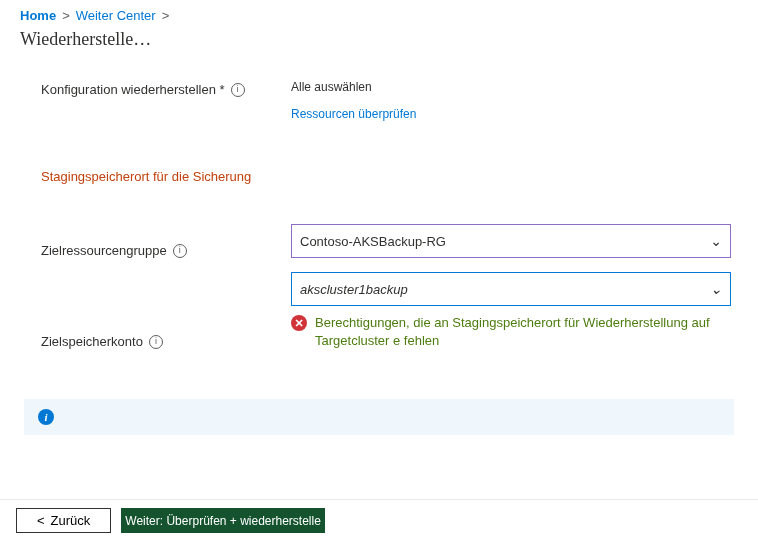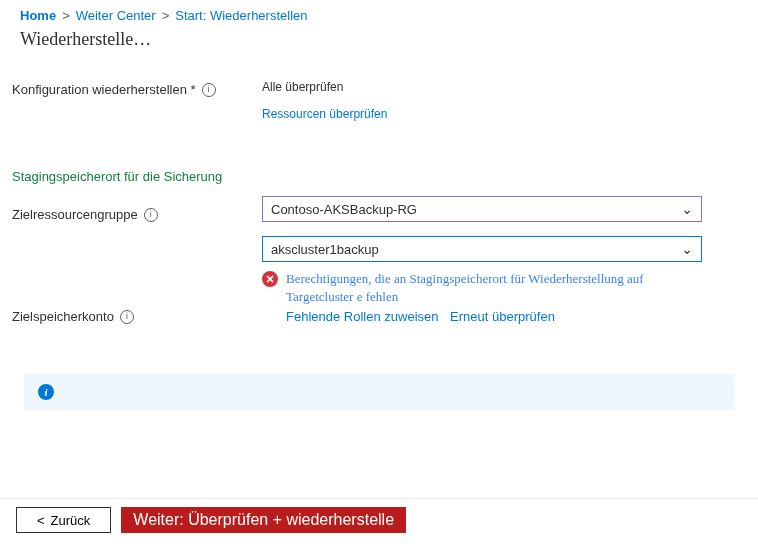--- a/index.html
+++ b/index.html
@@ -26,21 +26,21 @@
   .page-title {
     padding: 2px 20px 0 20px;
     font-size: 18px;
     font-weight: 400;
     color: #323130;
     white-space: nowrap;
     overflow: hidden;
     font-family: Liberation Serif, serif;
   }
   .content {
-    padding: 30px 24px 0 12px;
+    padding: 30px 24px 0 41px;
   }
   .form-row {
     display: flex;
     align-items: flex-start;
     margin-bottom: 8px;
   }
   .form-label {
     width: 250px;
     min-width: 250px;
     font-size: 13px;
@@ -59,56 +59,56 @@
     border-radius:50%;
     font-size:9px;
     line-height:1;
     color:#605e5c;
   }
   .field-col { flex: 1; }
   .static-val { font-size: 12px; color: #323130; }
   .link { color:#0078d4; font-size:12px; cursor:pointer; }
   .section-title {
     font-size: 13px;
-    color: #15803d;
-    margin: 48px 0 12px 0;
+    color: #c2410c;
+    margin: 48px 0 40px 0;
   }
   .select-box {
     width: 440px;
-    height: 26px;
+    height: 34px;
     border: 1px solid #8a8886;
     display:flex;
     align-items:center;
     justify-content:space-between;
     padding: 0 8px;
     font-size:13px;
     background:#fff;
     cursor:pointer;
   }
   .select-box.purple { border-color:#8f6dc6; }
-  .select-box.blue { border-color:#0078d4; }
+  .select-box.blue { border-color:#0078d4;font-style:italic; }
   .chevron-outline { font-size:14px; color:#323130; line-height:1; }
   .error-row {
     display:flex;
     gap:8px;
     margin-top:8px;
     width:440px;
   }
   .err-icon {
     width:16px;height:16px;
     background:#d13438;
     border-radius:50%;
     color:#fff;
     font-size:11px;
     font-weight:600;
     display:flex;align-items:center;justify-content:center;
     flex-shrink:0;
     margin-top:1px;
   }
-  .err-text { color:#3b82f6; font-size:13px; line-height:1.35;font-family:Liberation Serif, serif; }
+  .err-text { color:#4d7c0f; font-size:13px; line-height:1.35; }
   .err-links { margin-top:4px; font-size:13px; }
   .err-links a { color:#0078d4; text-decoration:none; margin-right:8px; cursor:pointer;}
   .info-banner {
     margin: 50px 24px 0 24px;
     background:#eff6fc;
     padding:10px 14px;
     display:flex;
     align-items:center;
     gap:10px;
     font-size:13px;
@@ -136,51 +136,50 @@
   .btn-secondary {
     border:1px solid #323130;
     background:#fff;
     font-size:13px;
     padding:4px 20px;
     cursor:pointer;
     display:flex;align-items:center;gap:6px;
   }
   .btn-primary {
     border:none;
-    background:#b91c1c;
+    background:#14532d;
     color:#fff;
-    font-size:16px;
-    padding:4px 12px;
+    font-size:12px;
+    padding:4px 4px;
     cursor:pointer;
     white-space:nowrap;
   }
   .lt { font-size:13px; }
 </style>
 </head>
 <body>
 
 <nav class="breadcrumb">
   <a class="home">Home</a>
   <span class="sep">&gt;</span>
   <a>Weiter Center</a>
   <span class="sep">&gt;</span>
-  <a>Start: Wiederherstellen</a>
 </nav>
 
 <h1 class="page-title">Wiederherstelle…</h1>
 
 <div class="content">
 
   <div class="form-row">
     <div class="form-label">
       <span>Konfiguration wiederherstellen *</span>
       <span class="info-icon">i</span>
     </div>
     <div class="field-col">
-      <div class="static-val">Alle überprüfen</div>
+      <div class="static-val">Alle auswählen</div>
       <div style="height:12px"></div>
       <a class="link">Ressourcen überprüfen</a>
     </div>
   </div>
 
   <div class="section-title">Stagingspeicherort für die Sicherung</div>
 
   <div class="form-row" style="align-items:flex-end;margin-bottom:14px;">
     <div class="form-label">
       <span>Zielressourcengruppe</span>
@@ -201,24 +200,20 @@
     </div>
     <div class="field-col">
       <div class="select-box blue">
         <span>akscluster1backup</span>
         <span class="chevron-outline">⌄</span>
       </div>
       <div class="error-row">
         <div class="err-icon">✕</div>
         <div>
           <div class="err-text">Berechtigungen, die an Stagingspeicherort für Wiederherstellung auf Targetcluster e fehlen</div>
-          <div class="err-links">
-            <a>Fehlende Rollen zuweisen</a>
-            <a>Erneut überprüfen</a>
-          </div>
         </div>
       </div>
     </div>
   </div>
 
 </div>
 
 <div class="info-banner">
   <div class="bicon">i</div>
 </div>

